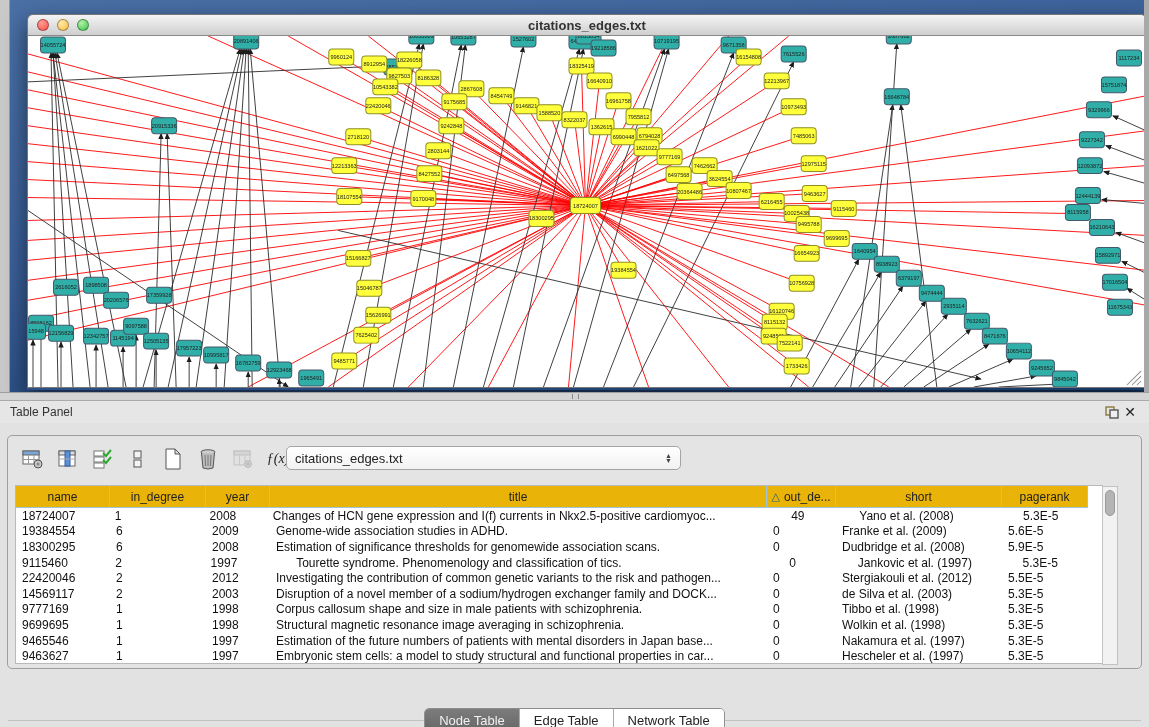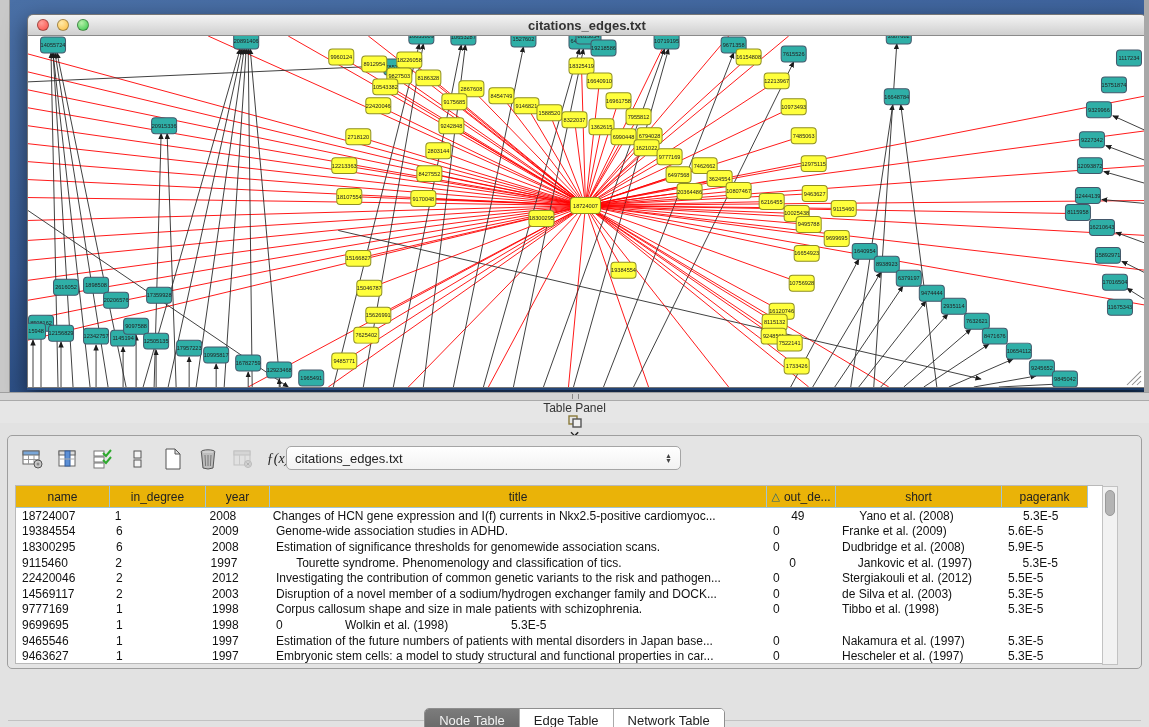--- a/index.html
+++ b/index.html
@@ -22,21 +22,21 @@
   .lights{display:flex;gap:8px;margin-left:9px;z-index:2;}
   .light{width:12px;height:12px;border-radius:50%;border:1px solid rgba(0,0,0,.35);}
   .light.red{background:radial-gradient(circle at 35% 30%,#ff9d97,#fb4e46);}
   .light.yellow{background:radial-gradient(circle at 35% 30%,#ffe9a8,#fdbc40);}
   .light.green{background:radial-gradient(circle at 35% 30%,#b6f0a9,#35c749);}
   .net-canvas{position:relative;height:352px;background:#fff;border:1px solid #777;border-top:none;overflow:hidden;}
   .net-canvas svg{display:block;width:100%;height:100%;}
 
   
   .table-panel{position:absolute;left:0;top:400px;width:1149px;height:327px;background:#e2e2e2;border-top:1px solid #aaa;}
-  .panel-header{height:22px;display:flex;align-items:center;padding:0 10px;background:#e6e6e6;flex-direction:column;}
+  .panel-header{height:22px;display:flex;align-items:center;padding:0 10px;background:#e6e6e6;}
   .panel-title{font-size:12px;color:#333;}
   .panel-header .sp{flex:1;}
   .ph-icon{width:18px;height:16px;display:flex;align-items:center;justify-content:center;cursor:pointer;}
   .group-box{position:absolute;left:7px;top:34px;width:1135px;height:234px;border:1px solid #9e9e9e;border-radius:5px;background:#e4e4e4;}
   .toolbar{position:absolute;left:13px;top:8px;height:30px;display:flex;align-items:center;gap:11px;}
   .ticon{width:24px;height:24px;display:flex;align-items:center;justify-content:center;cursor:pointer;}
   .ticon svg{display:block;}
   .fx{font-size:14px;color:#222;font-family:"Liberation Serif","DejaVu Serif",serif;font-style:italic;}
   .dropdown{position:absolute;left:278px;top:10px;width:395px;height:24px;background:linear-gradient(#fff,#f2f2f2);
     border:1px solid #a5a5a5;border-radius:5px;display:flex;align-items:center;padding:0 8px;cursor:pointer;}
@@ -883,20 +883,21 @@
               <div class="td" style="width: 64px;">1998</div>
               <div class="td" style="width: 497px;">Corpus callosum shape and size in male patients with schizophrenia.</div>
               <div class="td" style="width: 69px;">0</div>
               <div class="td" style="width: 166px;">Tibbo et al. (1998)</div>
               <div class="td" style="width: 86px;">5.3E-5</div>
             </div>
             <div class="trow">
               <div class="td" style="width: 94px;">9699695</div>
               <div class="td" style="width: 96px;">1</div>
               <div class="td" style="width: 64px;">1998</div>
+              <div class="td" style="width: 497px;">Structural magnetic resonance image averaging in schizophrenia.</div>
               <div class="td" style="width: 69px;">0</div>
               <div class="td" style="width: 166px;">Wolkin et al. (1998)</div>
               <div class="td" style="width: 86px;">5.3E-5</div>
             </div>
             <div class="trow">
               <div class="td" style="width: 94px;">9465546</div>
               <div class="td" style="width: 96px;">1</div>
               <div class="td" style="width: 64px;">1997</div>
               <div class="td" style="width: 497px;">Estimation of the future numbers of patients with mental disorders in Japan base...</div>
               <div class="td" style="width: 69px;">0</div>

